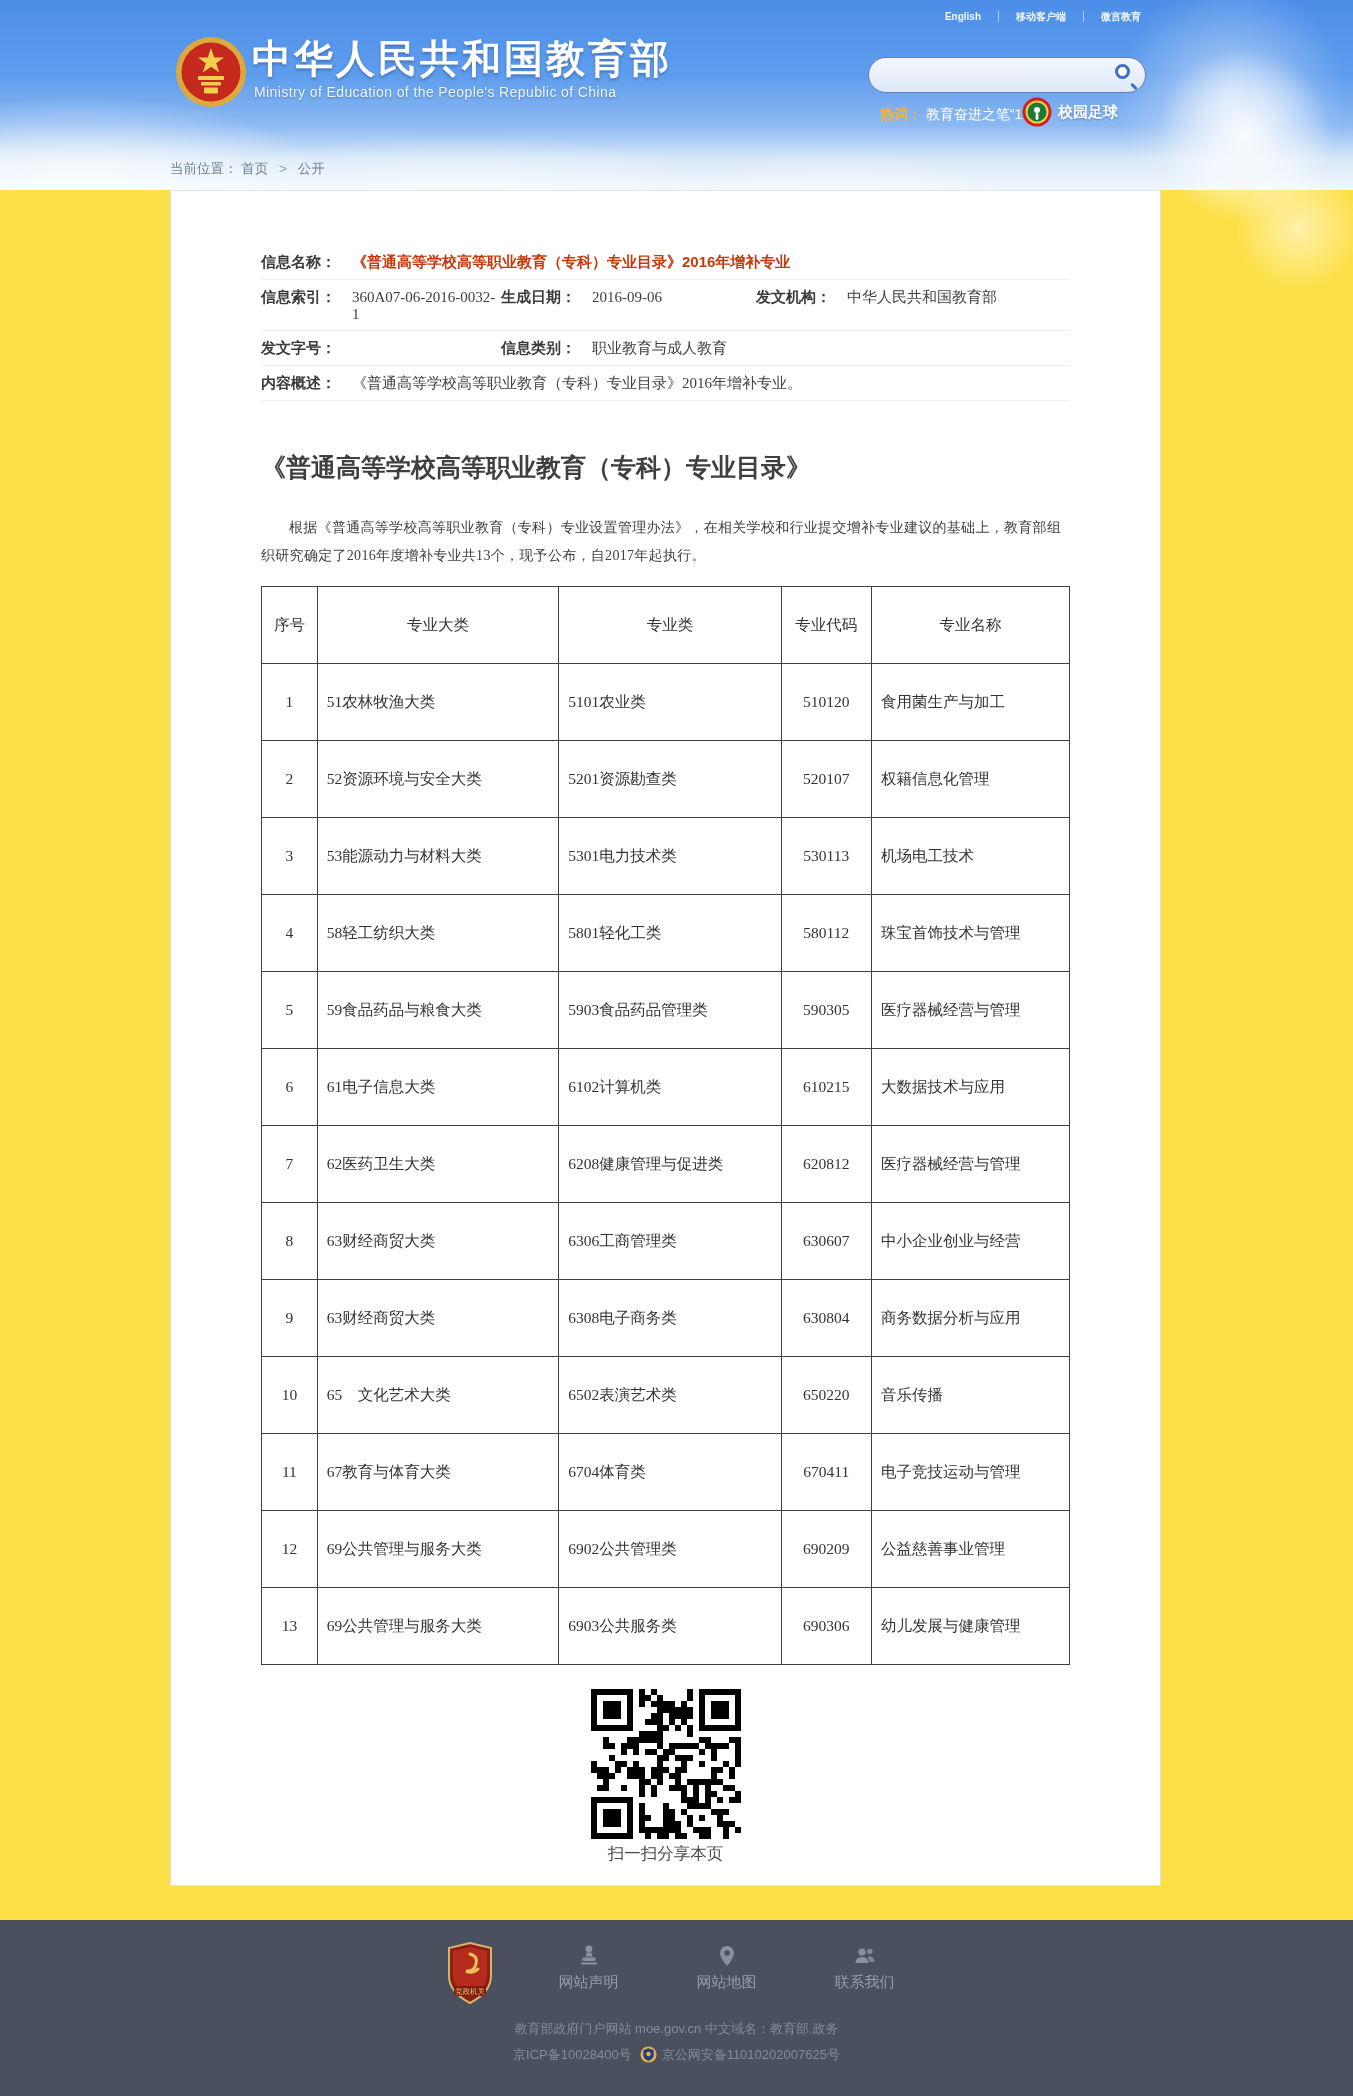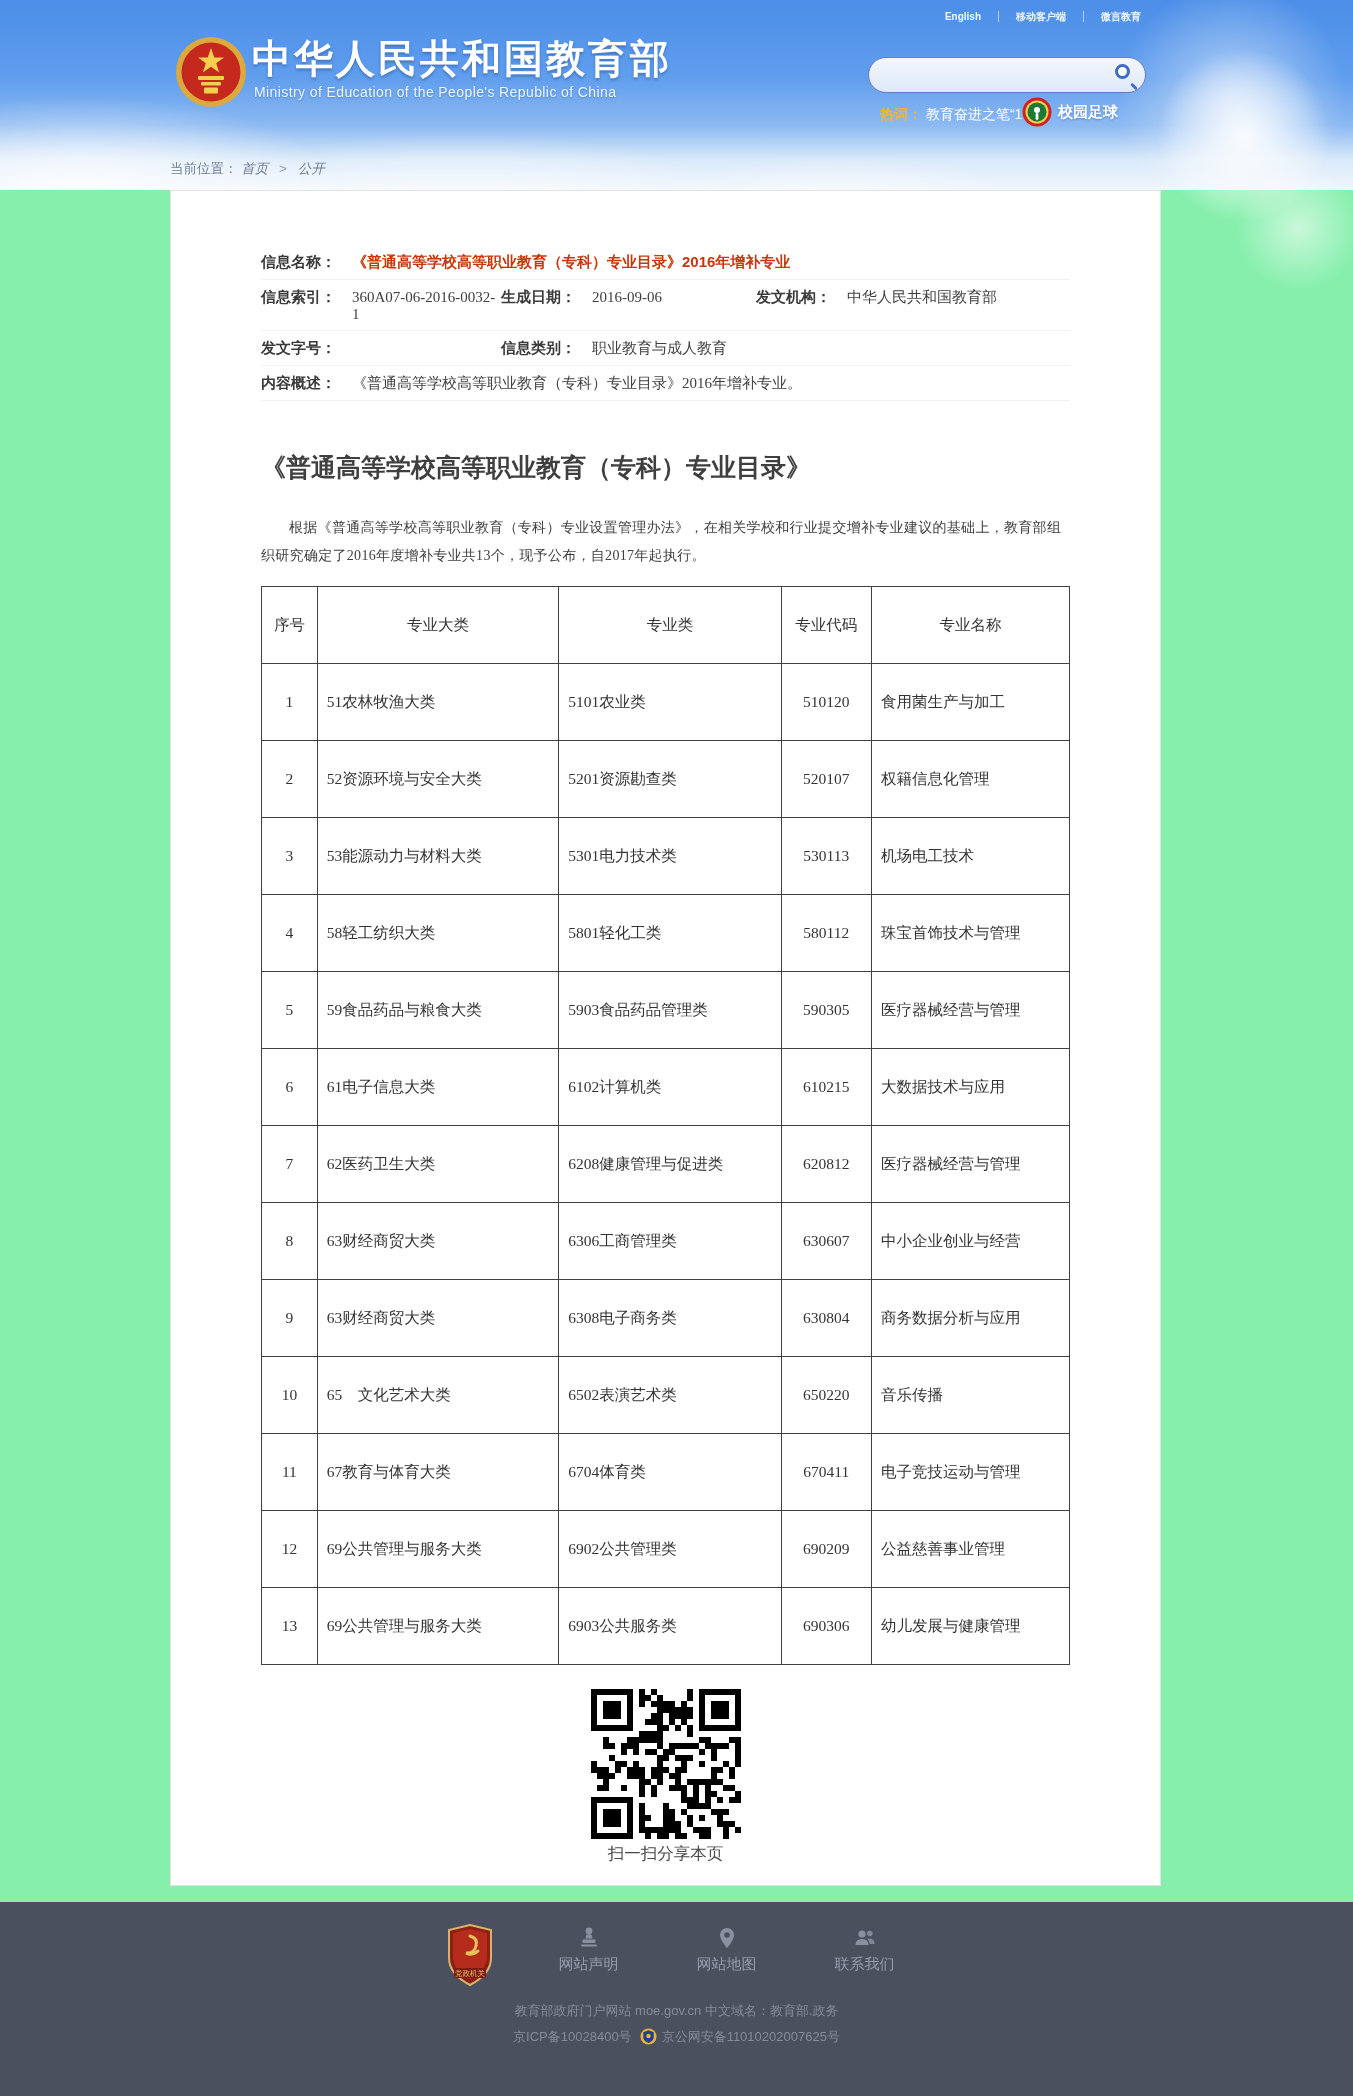--- a/index.html
+++ b/index.html
@@ -53,24 +53,24 @@
     position:absolute; right:0px; bottom:-1px; width:8px; height:3px; background:#3e6cc8;
     border-radius:2px; transform:rotate(45deg);
   }
   .hotwords { position:absolute; left:880px; top:106px; font-size:14px; color:#fff; white-space:nowrap; }
   .hot-label { color:#f6b437; font-weight:bold; }
   .hot-link { color:#fff; cursor:pointer; }
   .campus-badge { position:absolute; left:1022px; top:97px; display:flex; align-items:center; cursor:pointer; }
   .campus-emblem { width:30px; height:30px; margin-right:6px; }
   .campus-label { color:#fff; font-size:15px; font-weight:bold; text-shadow:0 1px 2px rgba(30,70,130,.4); }
   .breadcrumb { position:absolute; left:170px; top:160px; font-size:13.5px; color:#6d7f93; }
-  .breadcrumb .bc-link { cursor:pointer;font-style:italic; }
+  .breadcrumb .bc-link { cursor:pointer; }
   .breadcrumb .bc-sep { margin:0 7px; color:#8fa0b2; }
   
-  .main-bg { position:relative; background:#86efac; padding-bottom:16px; z-index:1; }
+  .main-bg { position:relative; background:#fde047; padding-bottom:34px; z-index:1; }
   .card {
     width:991px; margin-left:170px; min-height:1685px; background:#fff;
     border:1px solid #e2e2e2; padding:54px 90px 20px 90px;
   }
   .doc { font-family:"Liberation Serif","DejaVu Serif",serif; }
   .info { font-size:15px; color:#3f3f3f; }
   .info-row { display:flex; align-items:baseline; padding:8px 0 7px 0; border-bottom:1px solid #f0f0f0; }
   .info-label { font-weight:bold; white-space:nowrap; margin-right:16px; color:#3a3a3a; }
   .info-val { font-family:"Liberation Serif","DejaVu Serif",serif; }
   .info-val.red { color:#c8380d; font-weight:bold; font-family:"Liberation Sans","DejaVu Sans",sans-serif; }

